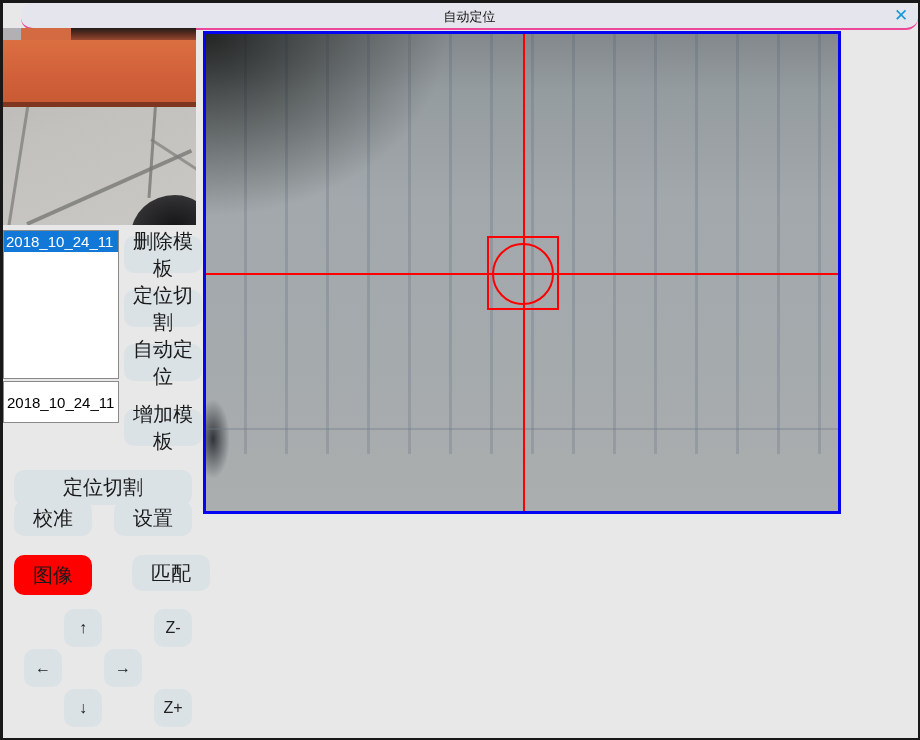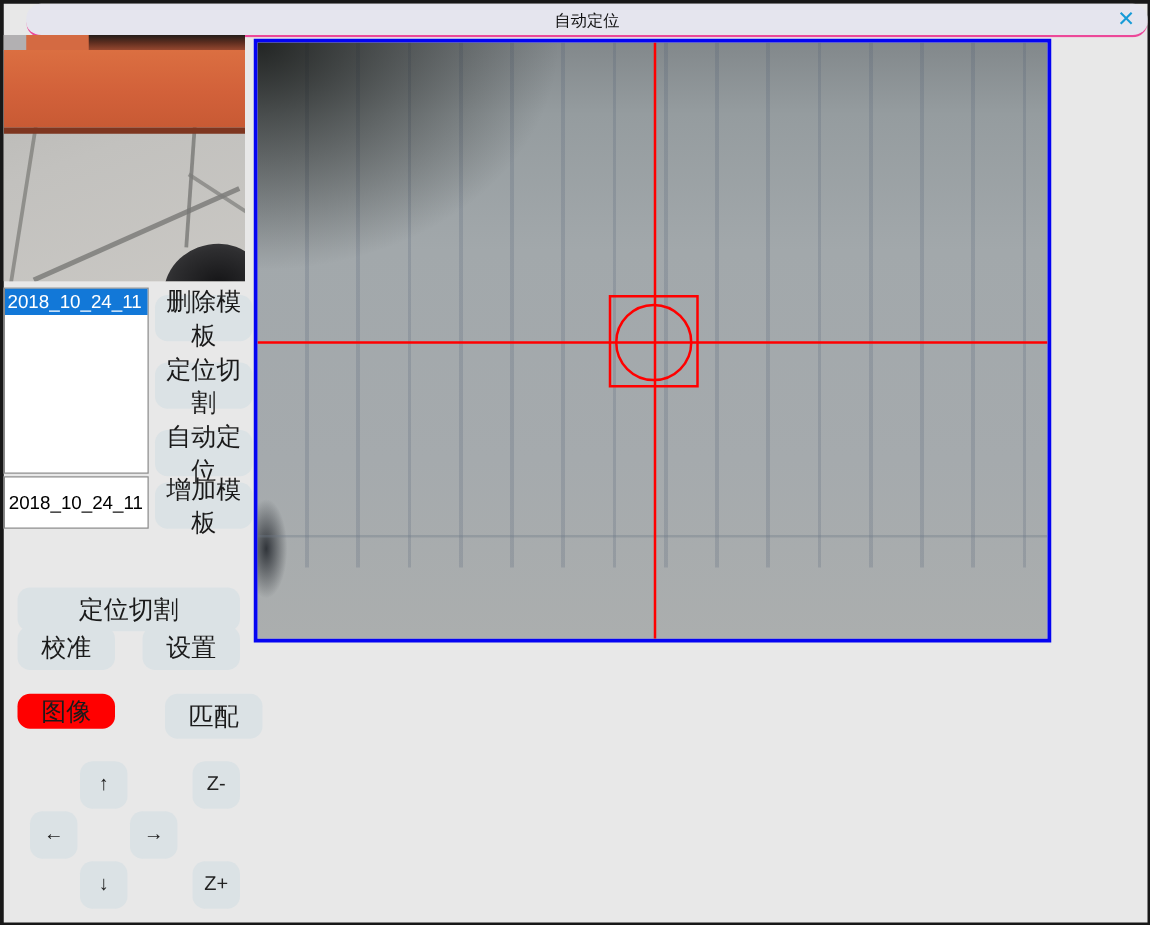--- a/index.html
+++ b/index.html
@@ -128,26 +128,26 @@
 
   <div class="listbox">
     <div class="list-item-selected">2018_10_24_11</div>
   </div>
 
   <input class="name-input" type="text" value="2018_10_24_11" style="">
 
   <button class="btn tbtn" style="top:233px;">删除模板</button>
   <button class="btn tbtn" style="top:287px;">定位切割</button>
   <button class="btn tbtn" style="top:341px;">自动定位</button>
-  <button class="btn tbtn" style="top:383px;">增加模板</button>
+  <button class="btn tbtn" style="top:406px;">增加模板</button>
 
   <button class="btn" style="left:11px;top:443px;width:178px;height:35px;margin-top:24px;">定位切割</button>
   <button class="btn" style="left:11px;top:498px;width:78px;height:35px;">校准</button>
   <button class="btn" style="left:111px;top:498px;width:78px;height:35px;">设置</button>
-  <button class="btn btn-red" style="left:11px;top:552px;width:78px;height:28px;">图像</button>
+  <button class="btn btn-red" style="left:11px;top:552px;width:78px;height:40px;">图像</button>
   <button class="btn" style="left:129px;top:552px;width:78px;height:36px;">匹配</button>
 
   <button class="btn jog" style="left:61px;top:606px;">↑</button>
   <button class="btn jog" style="left:151px;top:606px;">Z-</button>
   <button class="btn jog" style="left:21px;top:646px;">←</button>
   <button class="btn jog" style="left:101px;top:646px;">→</button>
   <button class="btn jog" style="left:61px;top:686px;">↓</button>
   <button class="btn jog" style="left:151px;top:686px;">Z+</button>
 
   <div class="camera">

